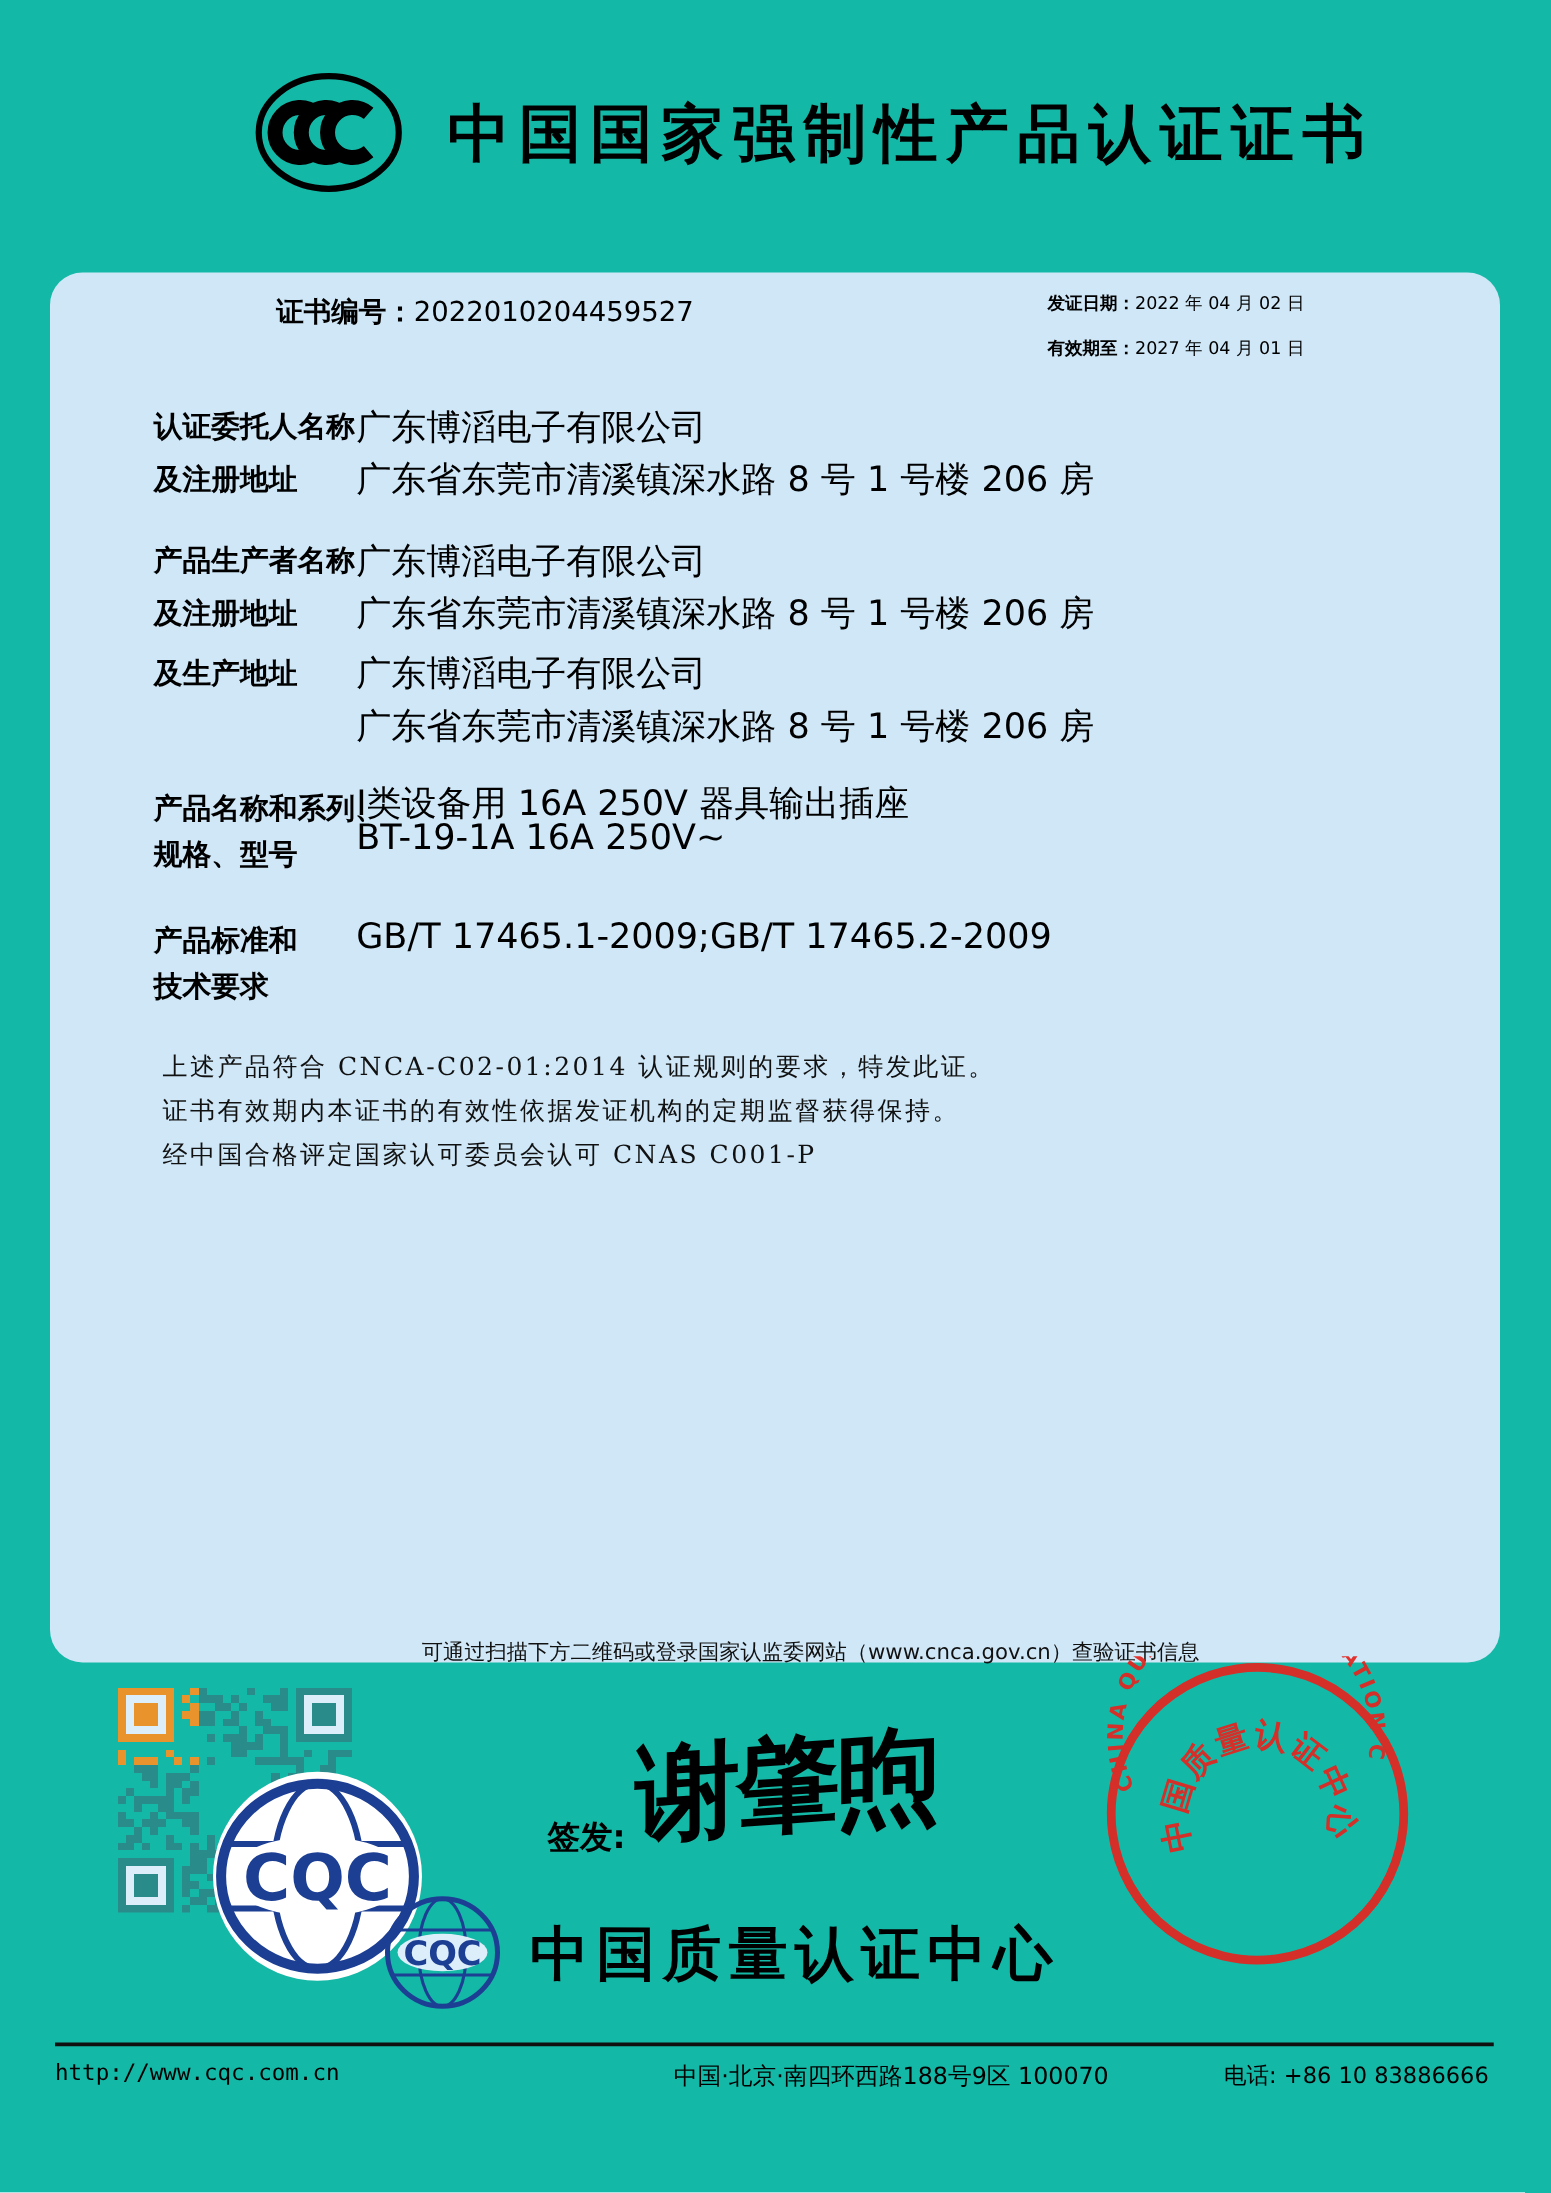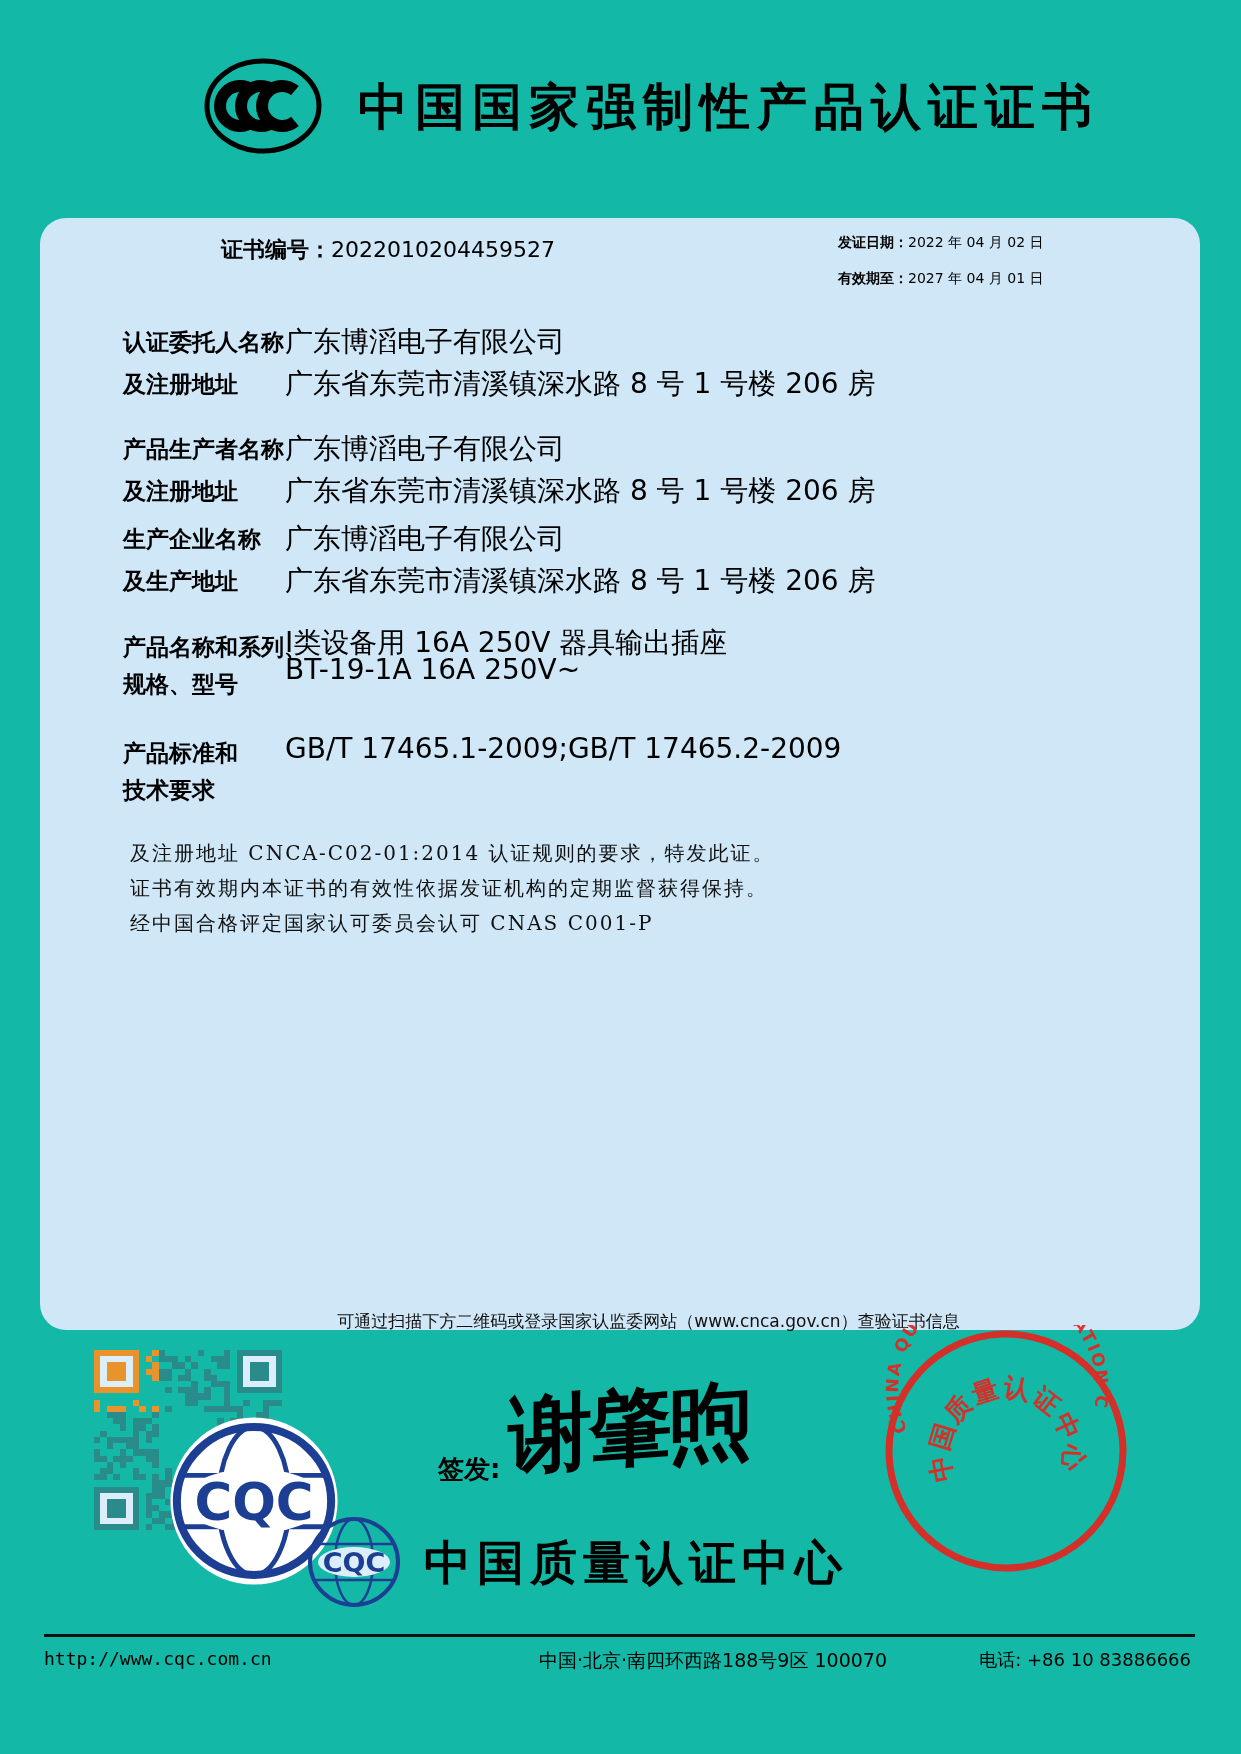--- a/index.html
+++ b/index.html
@@ -117,21 +117,20 @@
         <div>及注册地址</div>
       </div>
       <div class="fvalue">
         <div>广东博滔电子有限公司</div>
         <div>广东省东莞市清溪镇深水路 8 号 1 号楼 206 房</div>
       </div>
     </div>
 
     <div class="field-row row-2">
       <div class="flabel">
-        <div>生产企业名称</div>
         <div>及生产地址</div>
       </div>
       <div class="fvalue">
         <div>广东博滔电子有限公司</div>
         <div>广东省东莞市清溪镇深水路 8 号 1 号楼 206 房</div>
       </div>
     </div>
 
     <div class="field-row row-3">
       <div class="flabel">
@@ -148,21 +147,21 @@
       <div class="flabel">
         <div>产品标准和</div>
         <div>技术要求</div>
       </div>
       <div class="fvalue">
         <div>GB/T 17465.1-2009;GB/T 17465.2-2009</div>
       </div>
     </div>
 
     <div class="statements kai">
-      <div>及注册地址 CNCA-C02-01:2014 认证规则的要求，特发此证。</div>
+      <div>上述产品符合 CNCA-C02-01:2014 认证规则的要求，特发此证。</div>
       <div>证书有效期内本证书的有效性依据发证机构的定期监督获得保持。</div>
       <div>经中国合格评定国家认可委员会认可 CNAS C001-P</div>
     </div>
   </div>
 
   <div class="qr-note">可通过扫描下方二维码或登录国家认监委网站（www.cnca.gov.cn）查验证书信息</div>
 
   <div class="qr-wrap">
     <svg viewBox="0 0 29 29" preserveAspectRatio="none" shape-rendering="crispEdges">
 

